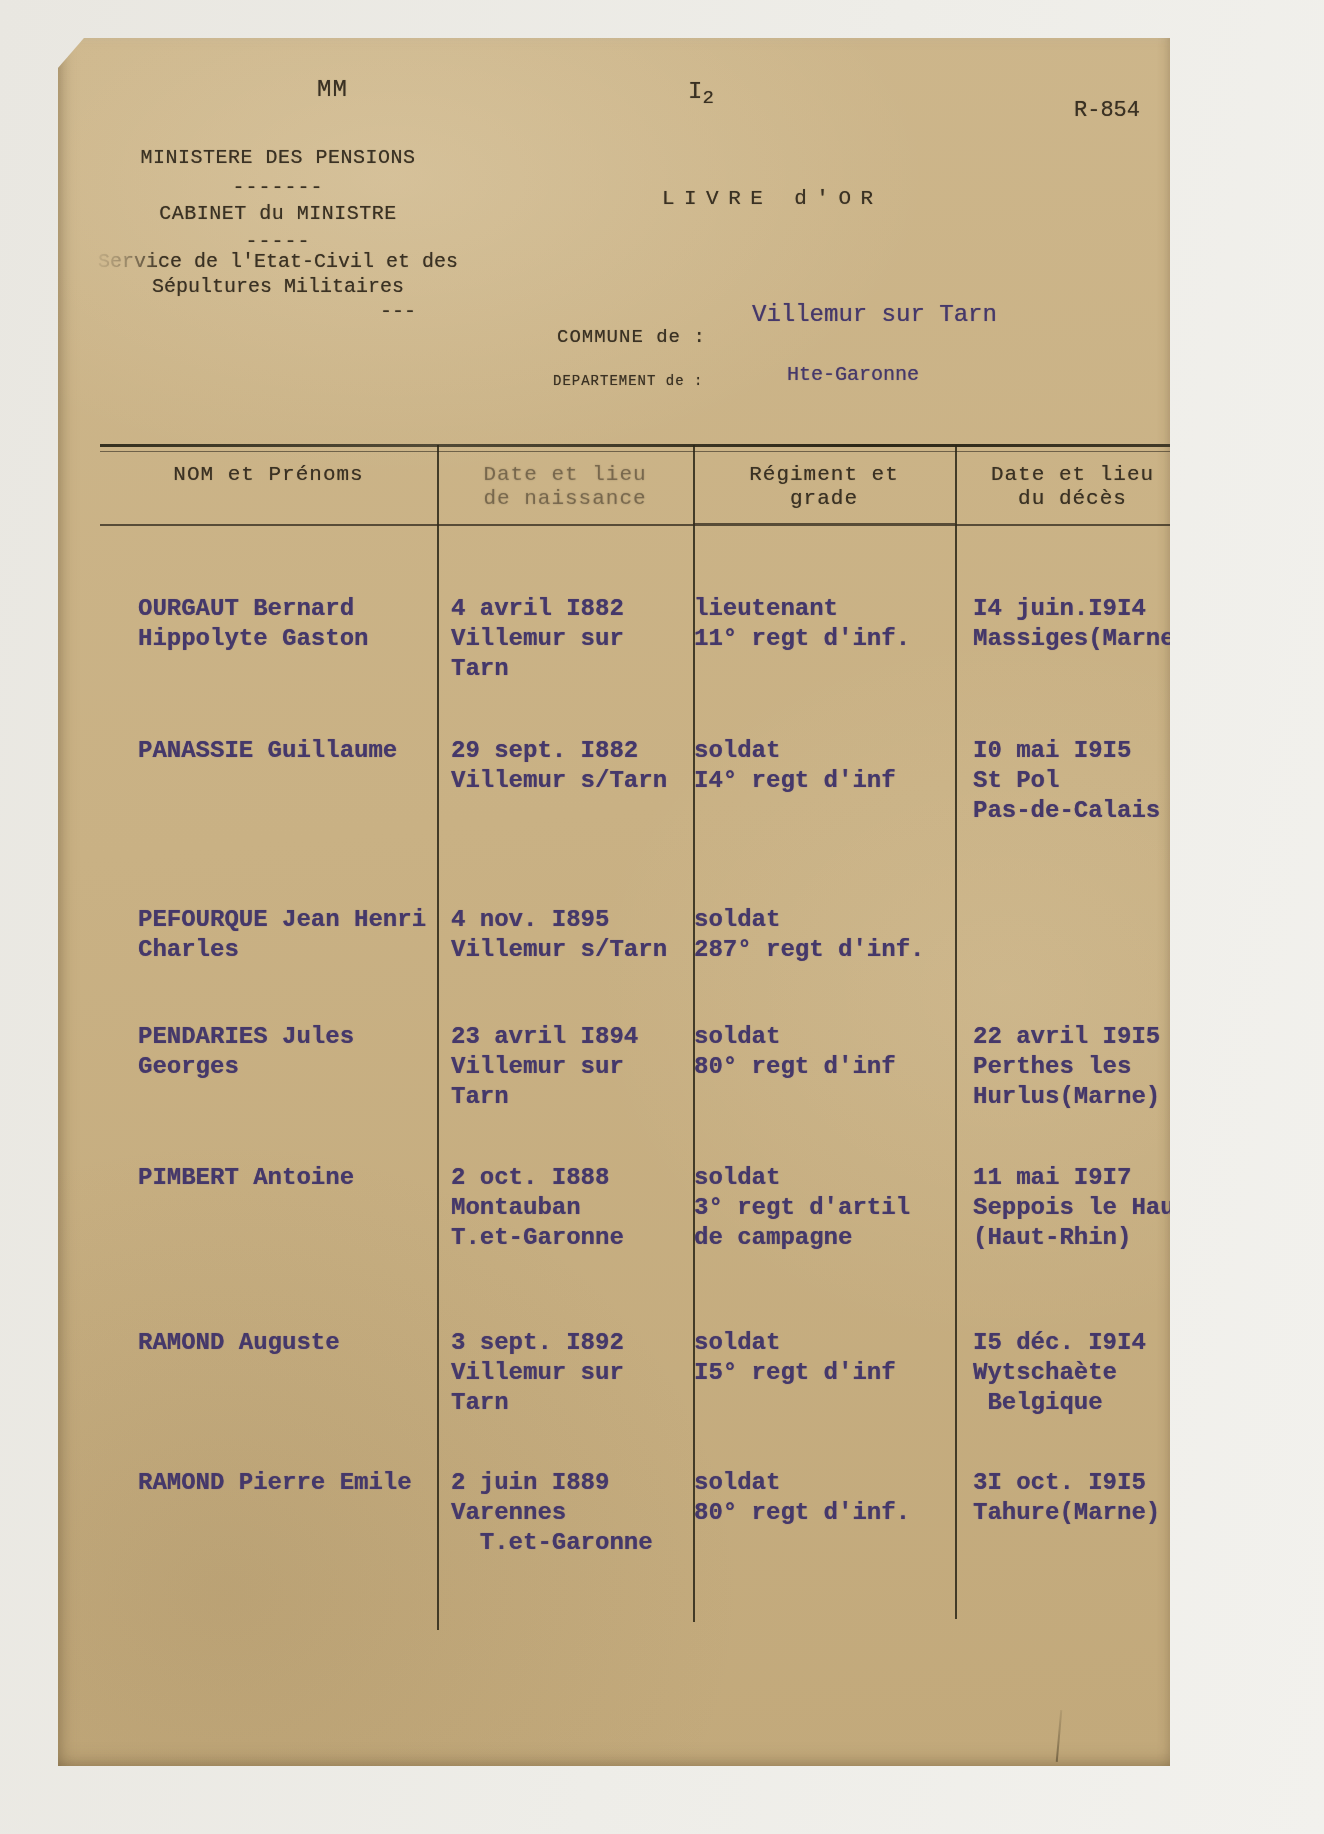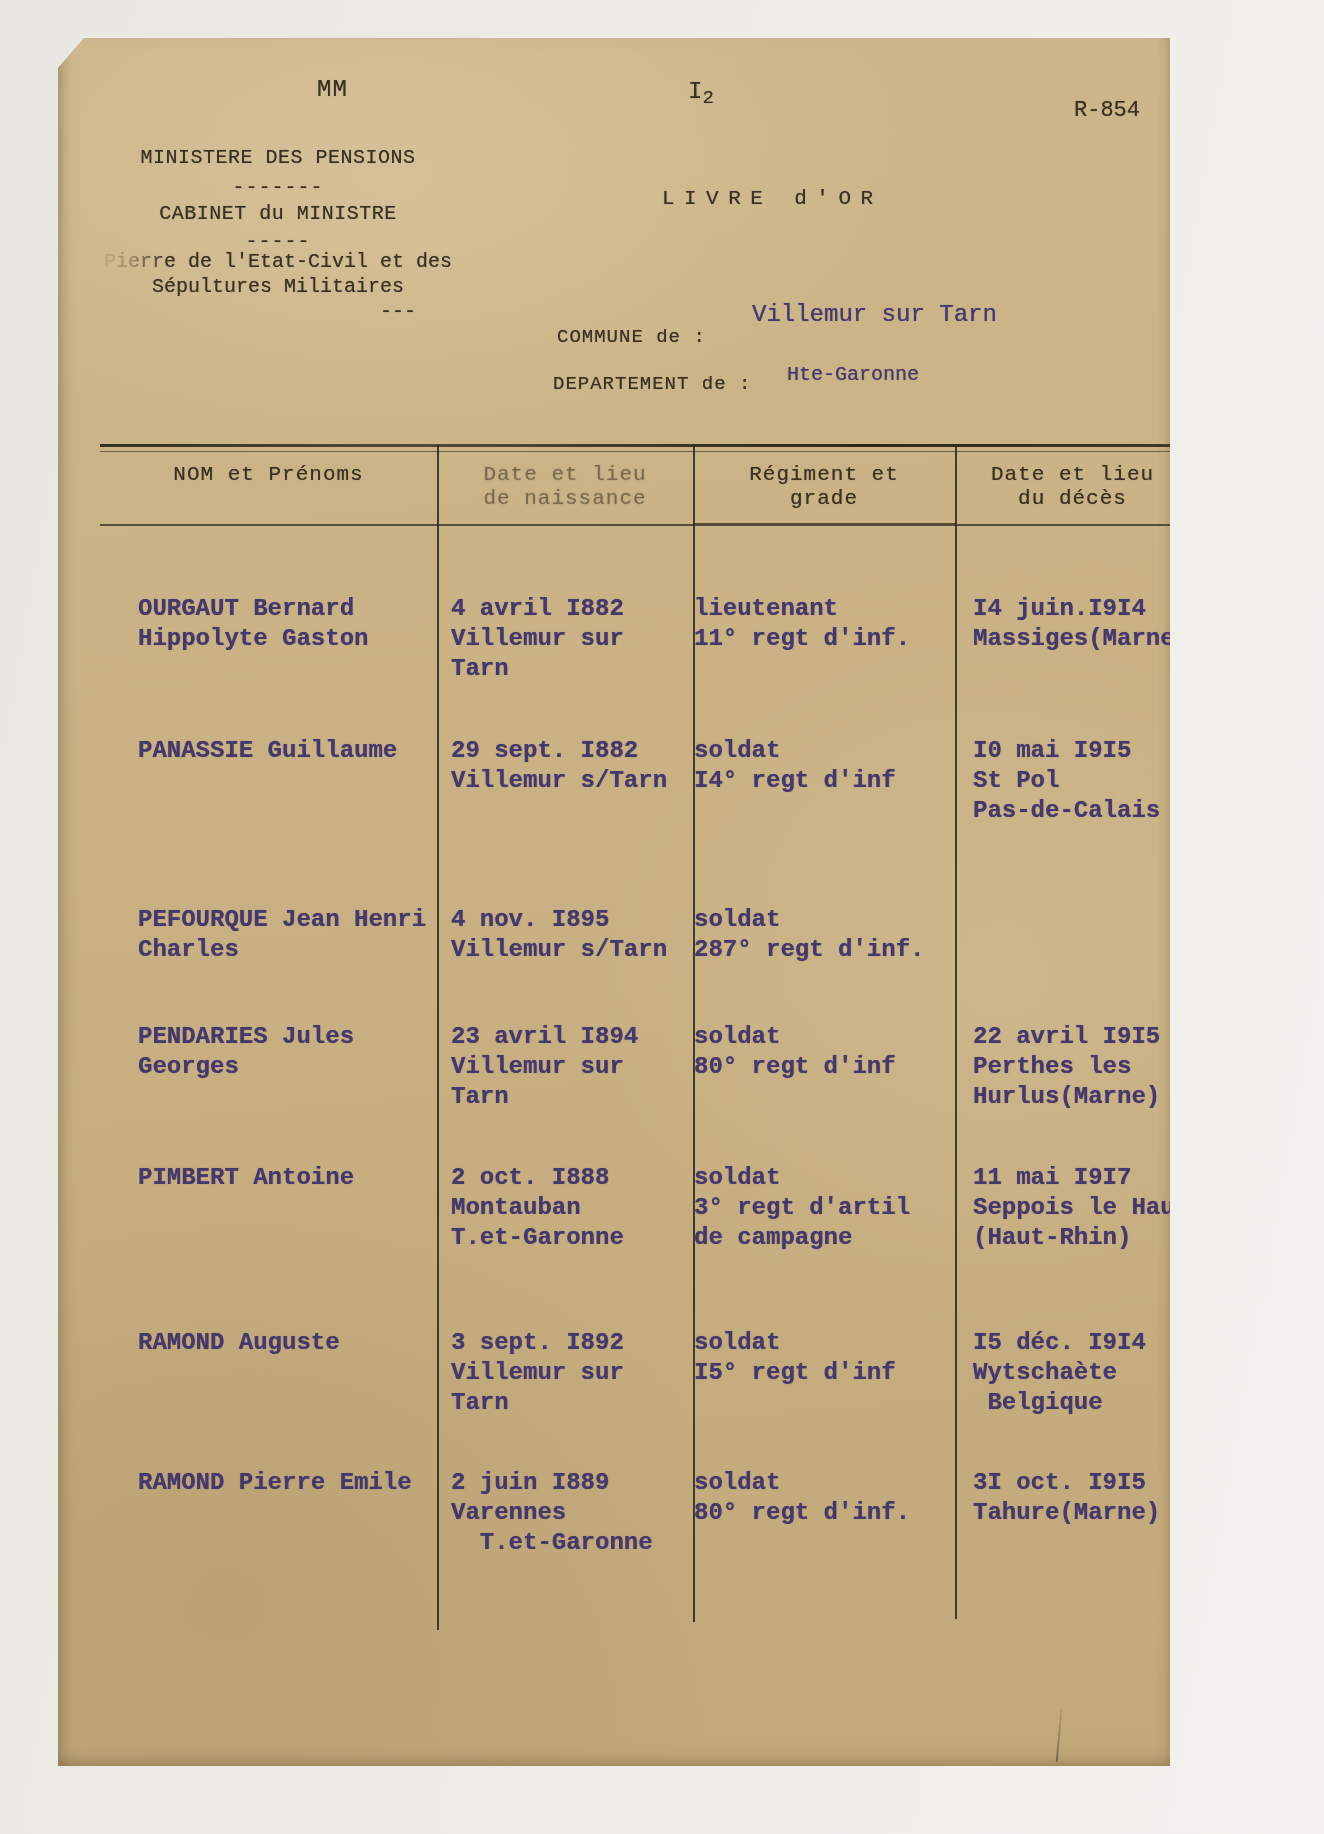--- a/index.html
+++ b/index.html
@@ -47,21 +47,21 @@
   .lh-r3{ top:262px; padding-left:120px; }
   .lh-fade {
     -webkit-mask-image: linear-gradient(90deg, rgba(0,0,0,0.10) 0px, rgba(0,0,0,0.35) 28px, #000 64px);
     mask-image: linear-gradient(90deg, rgba(0,0,0,0.10) 0px, rgba(0,0,0,0.35) 28px, #000 64px);
   }
 
   .page-title { left:604px; top:149px; font-size:21px; letter-spacing:0.45em; white-space:pre; }
 
   .loc-label-commune { left:499px; top:288px; font-size:19px; letter-spacing:1px; }
   .loc-value-commune { left:694px; top:263px; font-size:24px; }
-  .loc-label-dept    { left:495px; top:335px; font-size:19px; letter-spacing:1px; }
+  .loc-label-dept    { left:495px; top:335px; font-size:14px; letter-spacing:1px; }
   .loc-value-dept    { left:729px; top:325px; font-size:20px; }
 
   
   .rule-thick { left:42px; top:406px; width:1094px; height:3px;
     background:linear-gradient(90deg,#35301f,#524a36 30%,#2c2717 70%,#423a28); }
   .rule-thin  { left:42px; top:413px; width:1094px; height:1px; background:rgba(62,54,40,0.65); }
 
   .vline { width:2px; background:rgba(44,39,24,0.85); top:407px; }
   .v1 { left:379px; height:1185px; }
   .v2 { left:635px; height:1177px; }
@@ -105,21 +105,21 @@
 
     <span class="abs ink mark-initials">MM</span>
     <span class="abs ink folio"><span>I</span><sub>2</sub></span>
     <span class="abs ink mark-ref">R-854</span>
 
     <div class="abs letterhead">
       <div class="lh-line lh-1 ink">MINISTERE DES PENSIONS</div>
       <div class="lh-line lh-r1 ink">-------</div>
       <div class="lh-line lh-2 ink">CABINET du MINISTRE</div>
       <div class="lh-line lh-r2 ink">-----</div>
-      <div class="lh-line lh-3 ink"><span class="lh-fade">Pierre de l'Etat-Civil et des</span></div>
+      <div class="lh-line lh-3 ink"><span class="lh-fade">Service de l'Etat-Civil et des</span></div>
       <div class="lh-line lh-4 ink">Sépultures Militaires</div>
       <div class="lh-line lh-r3 ink">---</div>
     </div>
 
     <div class="abs ink page-title">LIVRE d'OR</div>
 
     <div class="abs ink loc-label-commune">COMMUNE de :</div>
     <div class="abs inkp loc-value-commune">Villemur sur Tarn</div>
     <div class="abs ink loc-label-dept">DEPARTEMENT de :</div>
     <div class="abs inkp loc-value-dept">Hte-Garonne</div>

